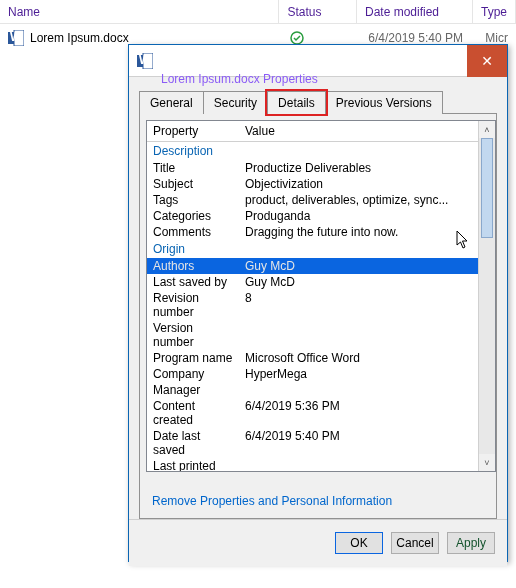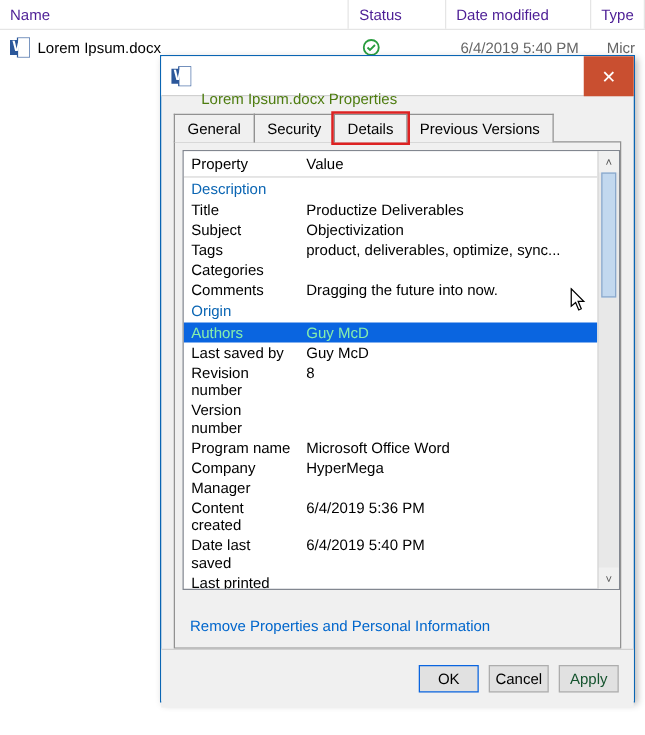--- a/index.html
+++ b/index.html
@@ -18,41 +18,41 @@
 .file-row .fstatus { width: 80px; padding: 0 8px; color: #2a9d3f; }
 .file-row .fdate { width: 120px; padding: 0 8px; color: #666; }
 .file-row .ftype { padding: 0 8px; color: #666; }
 
 .word-icon { width:16px; height:16px; }
 
 
 .dialog { position: absolute; left: 128px; top: 44px; width: 380px; height: 518px; background: #f0f0f0; border: 1px solid #0a65b3; box-shadow: 2px 2px 6px rgba(0,0,0,.3); }
 .titlebar { height: 32px; background: #fff; display: flex; align-items: center; padding-left: 8px; border-bottom: 1px solid #d0d0d0; }
 .titlebar .ticon { width: 16px; height: 16px; margin-right: 8px; }
-.titlebar .ttitle { flex: 1; color: #4d7c0f; margin-top: 37px; }
+.titlebar .ttitle { flex: 1; color: #8b5cf6; margin-top: 37px; }
 .closebtn { width: 40px; height: 32px; background: #c94f30; display: flex; align-items: center; justify-content: center; color: #fff; font-size: 14px; cursor: pointer; }
 
 .tabs { display: flex; align-items: flex-end; padding: 10px 10px 0 10px; height: 36px; }
 .tab { border: 1px solid #919191; border-bottom: none; padding: 4px 10px; background: #f0f0f0; margin-right: -1px; cursor: pointer; position: relative; top: 1px; }
 .tab.active { background: #f0f0f0; z-index: 2; }
 .tab.highlight { outline: 2px solid #d22; outline-offset: 0; }
 .tabbody { margin: 0 10px; border: 1px solid #919191; background: #f0f0f0; padding: 6px 0 6px 6px; }
 
 .proplist { border: 1px solid #828790; background: #fff; height: 352px; display: flex; }
 .listcols { flex: 1; overflow: hidden; }
 .listhdr { display: flex; border-bottom: 1px solid #d0d0d0; }
 .listhdr div { padding: 3px 6px; background: #fff; }
 .c-prop { width: 92px; }
 .c-val { flex: 1; }
 .listbody { }
 .section { color: #0a65b3; padding: 2px 6px; }
 .row { display: flex; padding: 1px 0; }
 .row .p { width: 92px; padding: 0 6px; }
 .row .v { flex: 1; padding: 0 6px; white-space: nowrap; overflow: hidden; text-overflow: ellipsis; }
-.row.selected { background: #0a65e0; color: #86efac; }
+.row.selected { background: #0a65e0; color: #e5e5e5; }
 
 .vscroll { width: 17px; background: #f0f0f0; border-left: 1px solid #d0d0d0; display: flex; flex-direction: column; }
 .vsbtn { height: 17px; background: #f0f0f0; display: flex; align-items: center; justify-content: center; font-size: 9px; color: #555; cursor: pointer; }
 .vstrack { flex: 1; background: #e8e8e8; position: relative; }
 .vsthumb { position: absolute; left: 2px; right: 2px; top: 0; height: 100px; background: #c2d8ef; border: 1px solid #8aa8cc; }
 
 .cursor { position: absolute; left: 456px; top: 230px; width: 14px; height: 20px; pointer-events: none; }
 
 .linkrow { padding: 22px 6px 4px 6px; }
 .linkrow a { color: #0066cc; text-decoration: none; cursor: pointer; }
@@ -128,20 +128,21 @@
           <div class="row">
               <div class="p">Subject</div>
               <div class="v">Objectivization</div>
             </div>
           <div class="row">
               <div class="p">Tags</div>
               <div class="v">product, deliverables, optimize, sync...</div>
             </div>
           <div class="row">
               <div class="p">Categories</div>
+              <div class="v">Produganda</div>
             </div>
           <div class="row">
               <div class="p">Comments</div>
               <div class="v">Dragging the future into now.</div>
             </div>
 
           <div class="section">Origin</div>
           <div class="row selected">
               <div class="p">Authors</div>
               <div class="v">Guy McD</div>

